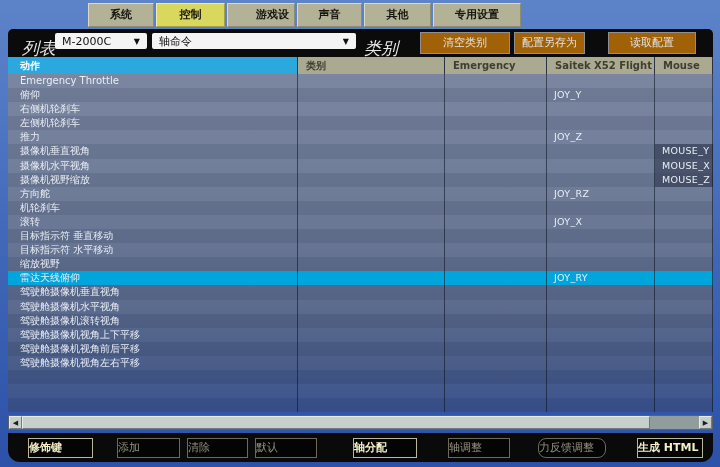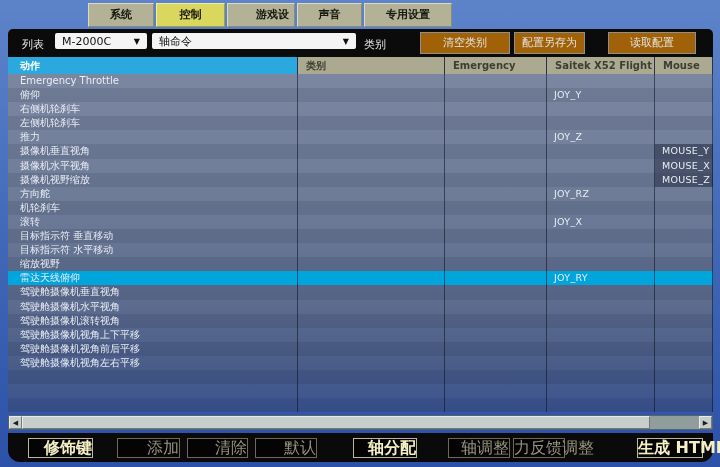--- a/index.html
+++ b/index.html
@@ -12,21 +12,21 @@
   
   .tabbar { position:absolute; left:88px; top:3px; display:flex; gap:2px; }
   .tab {
     height:24px; line-height:22px; text-align:center;
     background:#b3b296; color:#17170f; font-size:11px; font-weight:600;
     border:1px solid #8c8b74; border-top-color:#dbdac6; border-left-color:#dbdac6;
   }
   .tab.selected { background:#dad75f; border-color:#a3a04a; border-top-color:#efecab; border-left-color:#efecab; }
   
   .topbar { position:absolute; left:8px; top:29px; width:705px; height:28px; background:#0b0b0b; border-radius:5px 5px 0 0; }
-  .topbar .lbl { position:absolute; top:8px; color:#e8e8e8; font-size:11px; }
+  .topbar .lbl { position:absolute; top:8px; color:#e8e8e8; font-size:17px;font-style:italic; }
   .select {
     position:absolute; top:4px; height:16px; background:#f4f4f4; color:#101010;
     font-size:11px; display:flex; align-items:center; justify-content:space-between;
     padding:0 7px; border-radius:2px;
   }
   .select .arr { font-size:8px; color:#101010; margin-left:6px; }
   .tb-btn {
     position:absolute; top:3px; height:22px; background:#a16207; border:1px solid #8f8f8f;
     color:#e2e2e2; font-size:11px; line-height:20px; text-align:center; cursor:default;
   }
@@ -61,34 +61,35 @@
     font-size:7px; color:#1e1e1e; display:flex; align-items:center; justify-content:center;
   }
   .scroll-thumb {
     width:628px; background:#c6cfcc; border:1px solid #707a7c; border-top-color:#e7ece9; border-left-color:#e7ece9;
   }
   .scroll-track-rest { flex:1; }
   
   .bottombar { position:absolute; left:8px; top:433px; width:705px; height:29px; background:#0a0a0a; border-radius:0 0 12px 12px; }
   .fbtn {
     position:absolute; top:5px; height:20px; background:#040404; border:1px solid #6e6a56;
-    color:#96927e; font-size:16px; line-height:18px; text-align:right; cursor:default; white-space:nowrap;
+    color:#96927e; font-size:11px; line-height:18px; text-align:left; cursor:default; white-space:nowrap;
   }
   .fbtn.em { color:#f4efc4; border-color:#bcb79c; font-weight:600; }
 </style>
 </head>
 <body>
 
 <div class="screen">
 
   <div class="tabbar" id="tabbar">
       <div class="tab" style="width: 66px;">系统</div>
       <div class="tab selected" style="width: 69px;">控制</div>
       <div class="tab" style="width: 68px; padding-left: 23px;">游戏设置</div>
       <div class="tab" style="width: 65px;">声音</div>
+      <div class="tab" style="width: 67px;">其他</div>
       <div class="tab" style="width: 88px;">专用设置</div>
     </div>
 
   <div class="topbar">
     <span class="lbl" style="left:14px">列表</span>
     <div class="select" style="left:47px; width:92px;">
       <span>M-2000C</span>
       <span class="arr">▼</span>
     </div>
     <div class="select" style="left:144px; width:204px;">
@@ -290,17 +291,17 @@
     <div class="scroll-btn">▶</div>
   </div>
 
   <div class="bottombar" id="bottombar">
       <div class="fbtn em" style="left: 20px; width: 65px;">修饰键</div>
       <div class="fbtn" style="left: 109px; width: 63px;">添加</div>
       <div class="fbtn" style="left: 179px; width: 61px;">清除</div>
       <div class="fbtn" style="left: 247px; width: 62px;">默认</div>
       <div class="fbtn em" style="left: 345px; width: 64px;">轴分配</div>
       <div class="fbtn" style="left: 440px; width: 62px;">轴调整</div>
-      <div class="fbtn" style="left: 505px; width: 52px;">力反馈调整</div>
+      <div class="fbtn" style="left: 530px; width: 68px; border-radius: 8px;">力反馈调整</div>
       <div class="fbtn em" style="left: 629px; width: 66px;">生成 HTML</div>
     </div>
 
 </div>
 
 </body></html>

